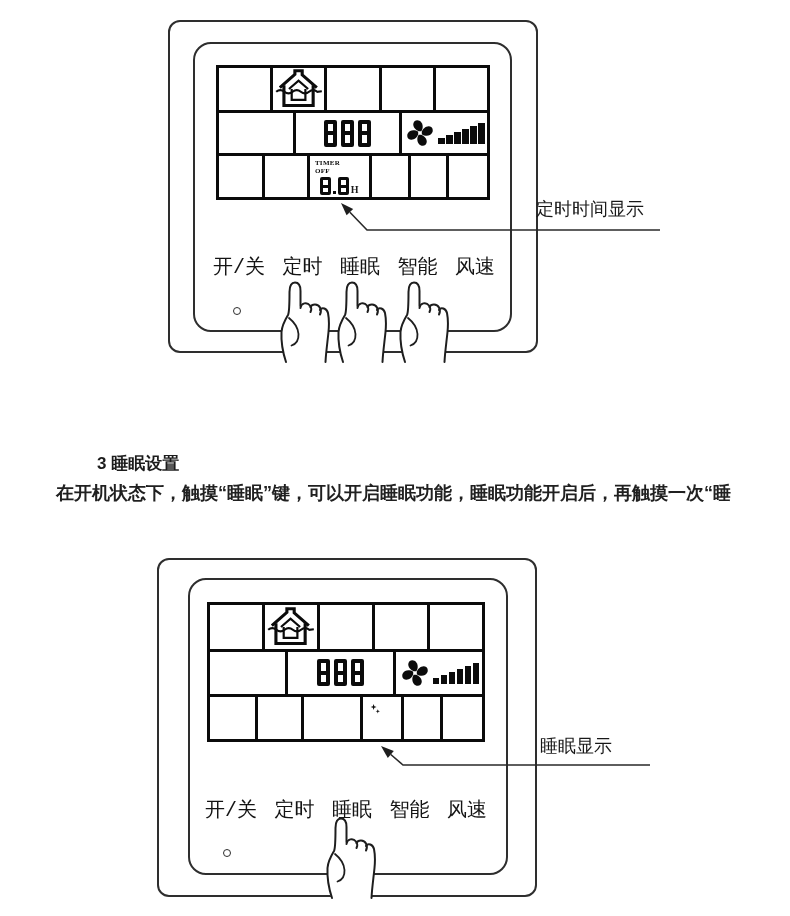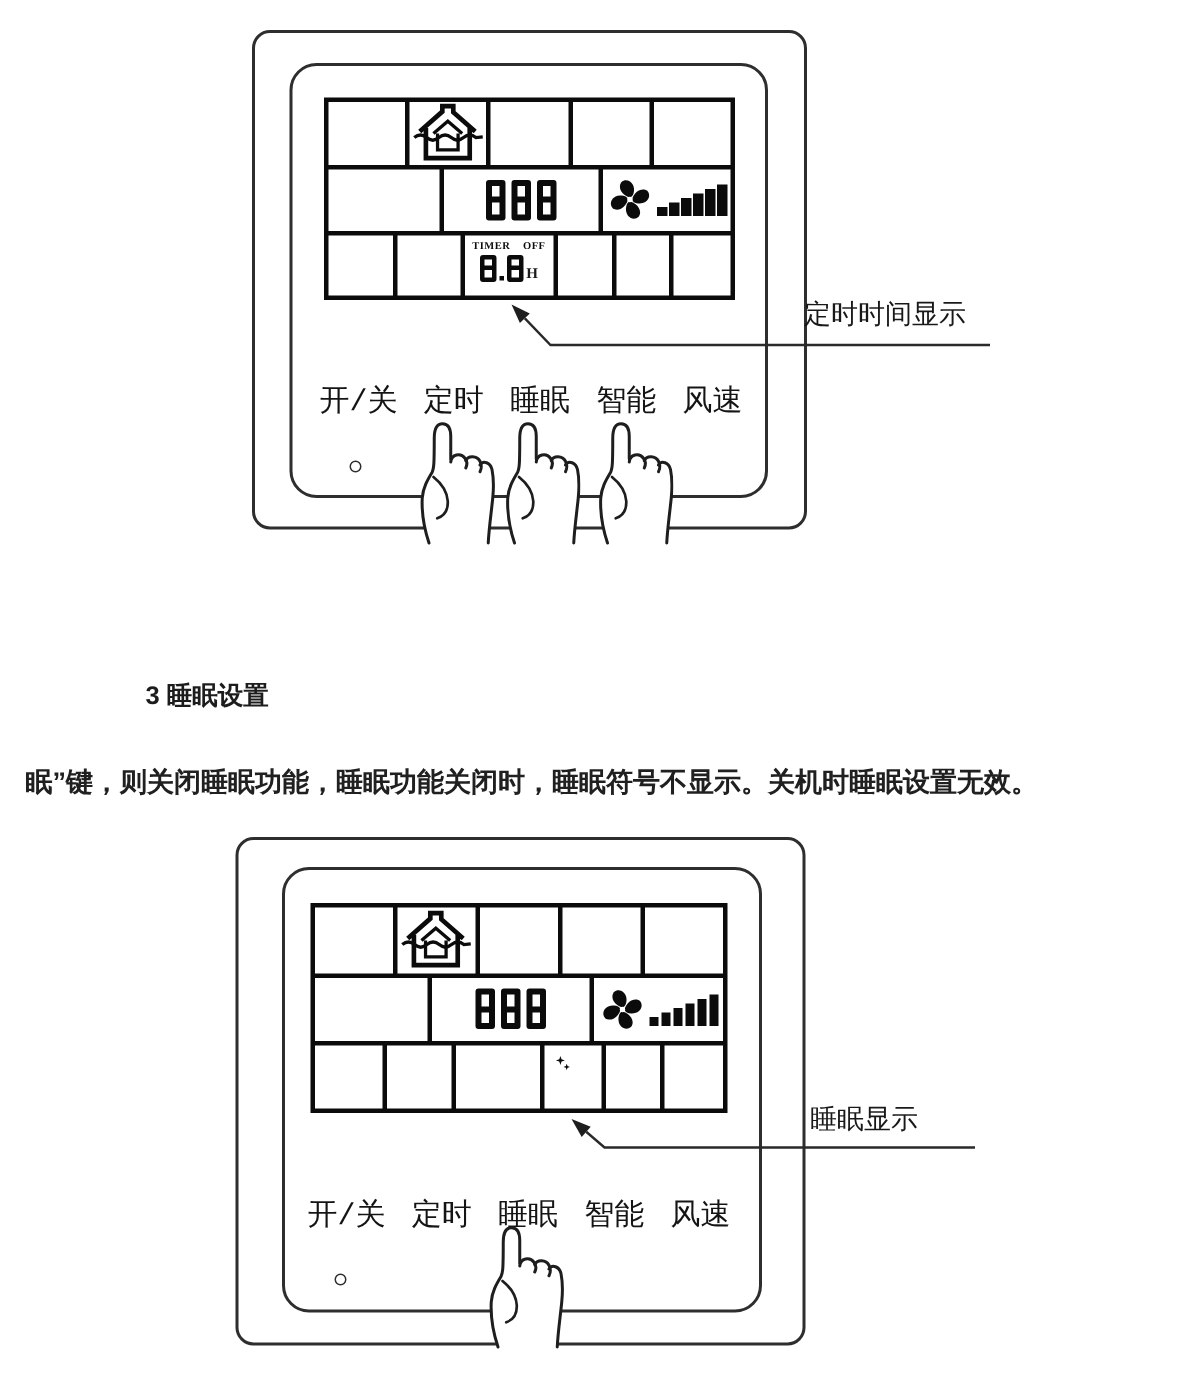--- a/index.html
+++ b/index.html
@@ -23,21 +23,21 @@
   .d8{width:13px;height:27px;border:4px solid #0b0b0b;border-radius:2px;box-sizing:border-box;position:relative;}
   .d8::after{content:"";position:absolute;left:-1px;right:-1px;top:50%;margin-top:-2px;height:4px;background:#0b0b0b;}
   .digits.sm{gap:2px;}
   .d8.sm{width:11px;height:18px;border-width:3px;}
   .d8.sm::after{margin-top:-1.5px;height:3px;}
   .dp{width:3px;height:3px;background:#0b0b0b;align-self:flex-end;margin-bottom:1px;}
   .dp.sm{width:3px;height:3px;}
 
   .timer-cell{flex-direction:column;justify-content:flex-start;padding:3px 2px 2px;box-sizing:border-box;}
   .timer-top{width:100%;display:flex;justify-content:space-between;padding:0 3px;box-sizing:border-box;
-             font-family:"Liberation Serif",serif;font-weight:700;font-size:7px;letter-spacing:.3px;color:#0b0b0b;}
+             font-family:"Liberation Serif",serif;font-weight:700;font-size:7px;letter-spacing:.3px;color:#0b0b0b;flex-direction:column;}
   .timer-digits{display:flex;align-items:flex-end;margin-top:2px;}
   .timer-unit{font-family:"Liberation Serif",serif;font-weight:700;font-size:10px;margin-left:2px;line-height:1;}
 
   .fan-wrap{display:flex;align-items:center;gap:2px;}
   .bars{display:flex;align-items:flex-end;gap:1.5px;height:22px;}
   .bars div{width:6.5px;background:#0b0b0b;}
 
   
   .keys{position:absolute;display:flex;justify-content:space-between;
         font-family:Liberation Mono, monospace;font-size:20px;color:#141414;white-space:nowrap;}
@@ -166,21 +166,21 @@
     </svg>
   </div>
 
   <svg class="callout" style="left:330px;top:195px;" width="340" height="45">
     <polygon points="11,8 16.6,20.3 23.2,14" fill="#1e1e1e"></polygon>
     <polyline points="19.9,17.2 37,35 330,35" fill="none" stroke="#2a2a2a" stroke-width="1.6"></polyline>
   </svg>
   <div class="callout-label" style="left:536px;top:197px;">定时时间显示</div>
 
   <div class="heading" style="left:97px;top:452px;">3 睡眠设置</div>
-  <div class="bodyline" style="left:17px;top:509px;">眠”键，则关闭睡眠功能，睡眠功能关闭时，睡眠符号不显示。关机时睡眠设置无效。</div>
+  <div class="bodyline" style="left:56px;top:481px;">在开机状态下，触摸“睡眠”键，可以开启睡眠功能，睡眠功能开启后，再触摸一次“睡</div>
 
   <div class="panel" style="left:157px;top:558px;width:380px;height:339px;">
     <div class="outer-frame"></div>
     <div class="inner-frame" style="left:31px;top:20px;width:316px;height:293px;"></div>
 
     <div class="lcd" style="left:50px;top:44px;width:278px;height:140px;">
       <div class="lcd-row r1">
         <div class="cell" style="flex:1"></div>
         <div class="cell" style="flex:1">
           <svg width="48" height="42" viewBox="0 0 50 46">

